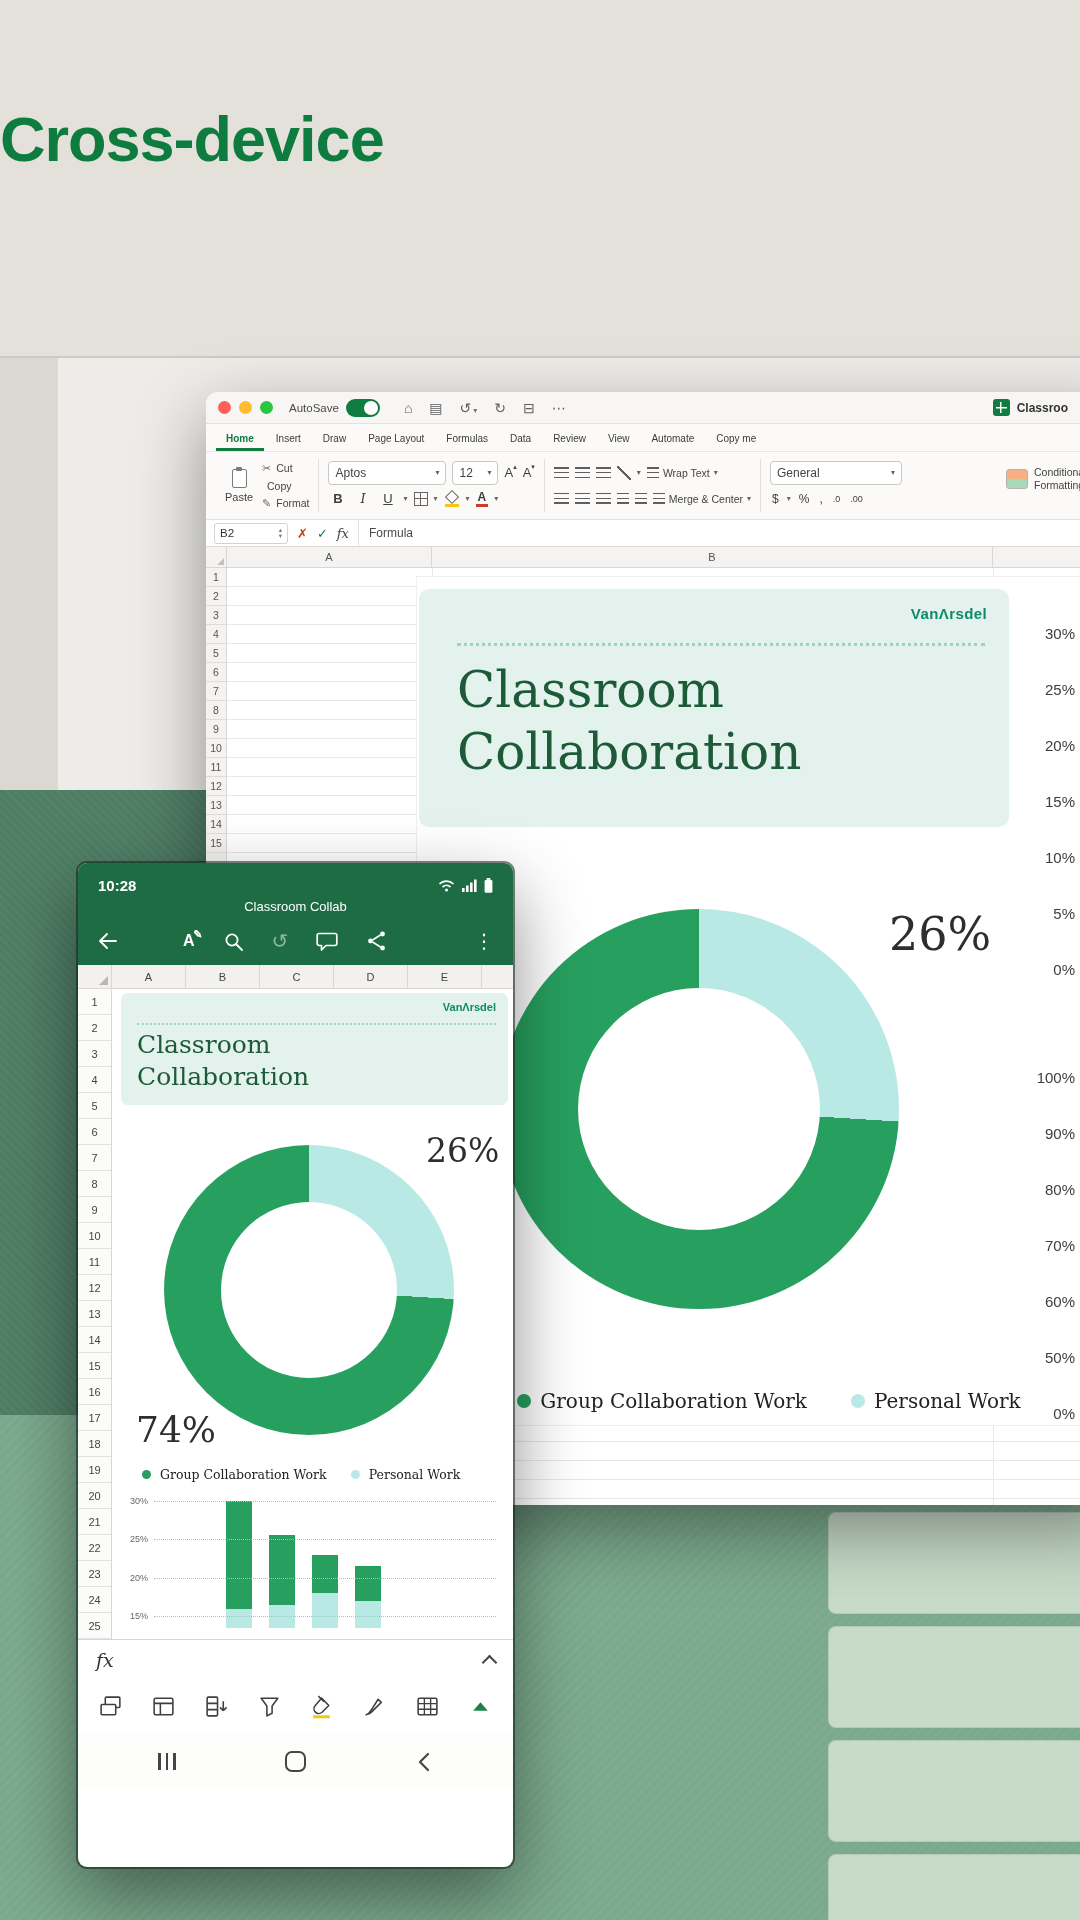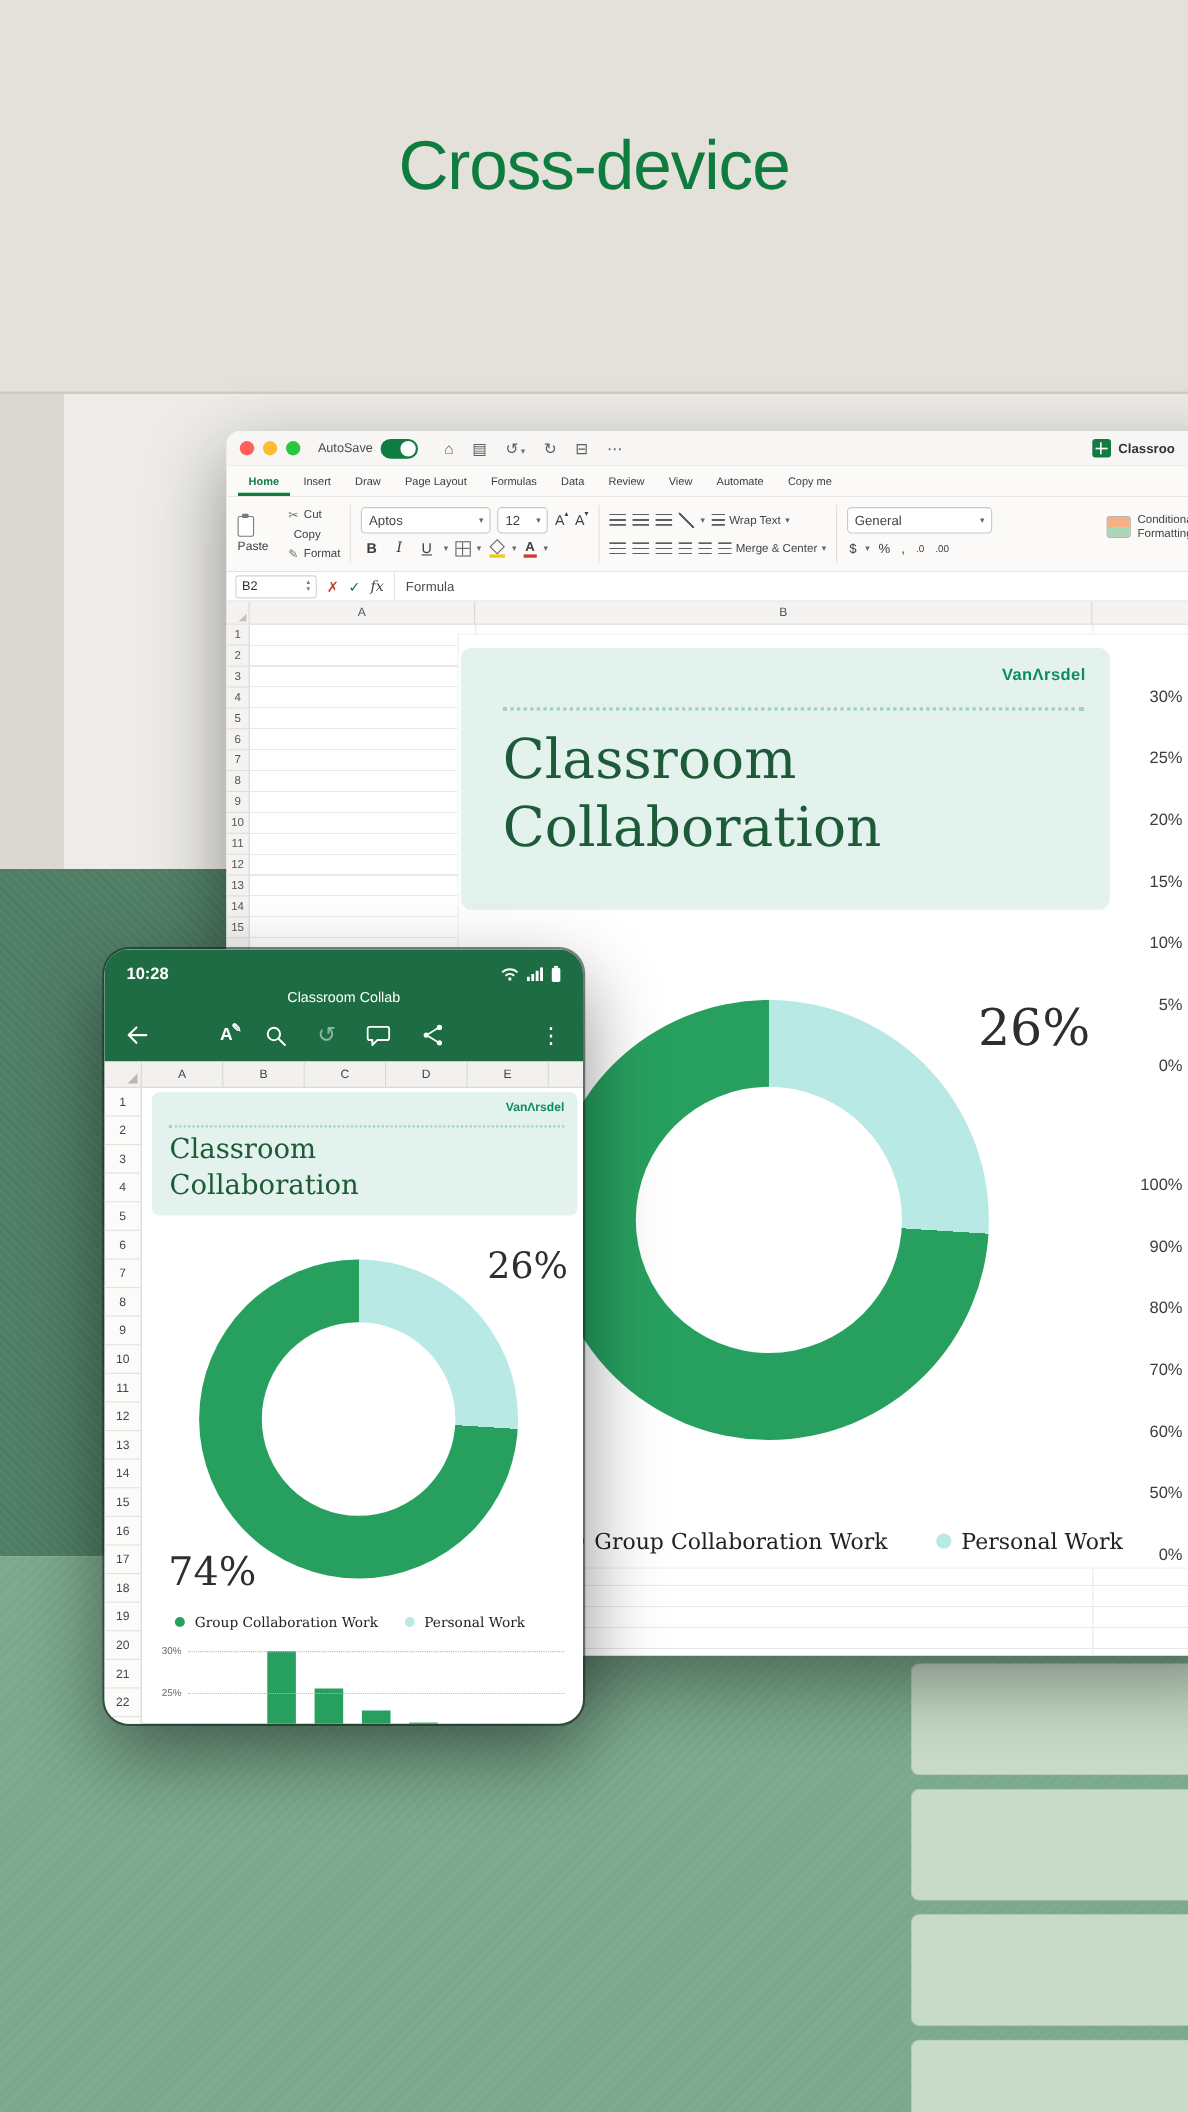--- a/index.html
+++ b/index.html
@@ -12,22 +12,22 @@
     background:linear-gradient(90deg,#dbd8d2 0 58px,#edece8 58px)}
   .bg-dark{position:absolute;left:0;top:790px;width:100%;height:625px;background:#4e7d64}
   .bg-dark::after{content:"";position:absolute;inset:0;
     background:repeating-linear-gradient(45deg,rgba(255,255,255,.03) 0 3px,transparent 3px 6px)}
   .bg-light{position:absolute;left:0;top:1415px;width:100%;height:505px;background:#7aa98c}
   .bg-light::after{content:"";position:absolute;inset:0;
     background:repeating-linear-gradient(-45deg,rgba(255,255,255,.04) 0 3px,transparent 3px 7px)}
   .panel{position:absolute;left:828px;width:252px;height:102px;background:#c7dbc8;border:1px solid #b4cab6;border-right:none;border-radius:8px 0 0 8px}
 
   
-  .headline{position:absolute;left:0;top:96px;width:100%;text-align:center;color:#0f7c3f;
-    font-size:63px;font-weight:400;line-height:110px;letter-spacing:-1px}
+  .headline{position:absolute;left:0;top:84px;width:100%;text-align:left;color:#0f7c3f;
+    font-size:63px;font-weight:700;line-height:110px;letter-spacing:-1px}
 
   
   .win{position:absolute;left:206px;top:392px;width:920px;height:1113px;background:#fff;
     border-radius:12px 12px 0 0;box-shadow:0 25px 70px rgba(0,0,0,.4);color:#333}
   .wtitle{height:32px;display:flex;align-items:center;padding:0 12px;background:#f7f6f4;
     border-bottom:1px solid #e2e1de;border-radius:12px 12px 0 0}
   .lights{display:flex;gap:8px;margin-right:16px}
   .light{width:13px;height:13px;border-radius:50%}
   .light.r{background:#ff5f57}.light.y{background:#febc2e}.light.g{background:#29c73f}
   .autosave{display:flex;align-items:center;gap:7px;font-size:11.5px;color:#4a4a4a}
@@ -43,21 +43,21 @@
   .wtabs{height:28px;display:flex;align-items:flex-end;gap:2px;padding:0 10px;background:#fbfaf8;border-bottom:1px solid #e7e6e3}
   .rtab{padding:5px 10px 7px;font-size:10px;color:#3b3b3b;white-space:nowrap}
   .rtab.active{color:#107c41;font-weight:700;box-shadow:inset 0 -3px 0 #107c41}
 
   .wribbon{position:relative;height:68px;background:#fbfaf8;border-bottom:1px solid #e4e3e0;
     display:flex;align-items:stretch;padding:5px 10px;gap:9px;font-size:11px;color:#444}
   .grp{display:flex}
   .grp.two{flex-direction:column;justify-content:center}
   .rrow{display:flex;align-items:center;gap:6px;height:26px}
   .vsep{width:1px;background:#e1e0dd;margin:2px 0}
-  .pastebtn{display:flex;flex-direction:column;align-items:flex-start;justify-content:center;gap:3px;
+  .pastebtn{display:flex;flex-direction:column;align-items:center;justify-content:center;gap:3px;
     width:46px;background:none;border:none;font-size:11px;color:#444}
   .clip{width:15px;height:19px;border:1.5px solid #7a7a78;border-radius:2px;position:relative;background:#fff}
   .clip::before{content:"";position:absolute;left:3px;top:-3px;width:6px;height:4px;background:#7a7a78;border-radius:1px}
   .ccf{display:flex;flex-direction:column;justify-content:space-between;padding:3px 0}
   .ccf button{display:flex;align-items:center;gap:5px;background:none;border:none;font-size:10.5px;color:#444;height:16px}
   .gi{font-size:11px;color:#6f6f6d}
   .combo{border:1px solid #c9c8c5;border-radius:4px;background:#fff;display:flex;align-items:center;
     justify-content:space-between;padding:0 6px;height:24px;font-size:12px;gap:6px}
   .combo b{font-weight:400}
   .w118{width:118px}.w46{width:46px}.w130{width:132px}
@@ -120,21 +120,21 @@
   .dlabel{position:absolute;left:472px;top:330px;font-family:"DejaVu Serif",serif;font-size:46px;color:#2e2e2e}
   .dlegend{position:absolute;left:0;right:0;top:812px;display:flex;justify-content:center;gap:44px;
     font-family:"DejaVu Serif",serif;font-size:20px;color:#222}
   .legitem{display:flex;align-items:center;gap:9px}
   .dot{width:14px;height:14px;border-radius:50%;flex:none}
   .axis{position:absolute;right:46px;width:62px;display:flex;flex-direction:column;gap:36px;
     font-size:15px;color:#3d3d3d;text-align:right;line-height:20px}
   .axis.top{top:47px}.axis.bot{top:491px}
 
   
-  .phone{position:absolute;left:95px;top:863px;width:435px;height:704px;background:#fff;border-radius:22px;
+  .phone{position:absolute;left:78px;top:863px;width:435px;height:1004px;background:#fff;border-radius:9px;
     box-shadow:0 0 0 2px rgba(15,35,25,.55),0 28px 70px rgba(0,0,0,.45);overflow:hidden;z-index:5}
   .pheader{height:102px;background:#1d6c44;color:#fff}
   .pstatus{height:36px;display:flex;align-items:center;justify-content:space-between;padding:8px 20px 0}
   .ptime{font-size:15px;font-weight:700}
   .sicons{display:flex;align-items:center;gap:7px}
   .ptitle{text-align:center;font-size:13px;height:18px;line-height:16px}
   .ptoolbar{height:48px;display:flex;align-items:center;padding:0 18px}
   .ptb{display:flex;align-items:center;gap:28px;margin-left:64px}
   .apen{position:relative;font-size:16px;font-weight:700}
   .apen i{position:absolute;right:-8px;top:-4px;font-size:11px;font-style:normal}

